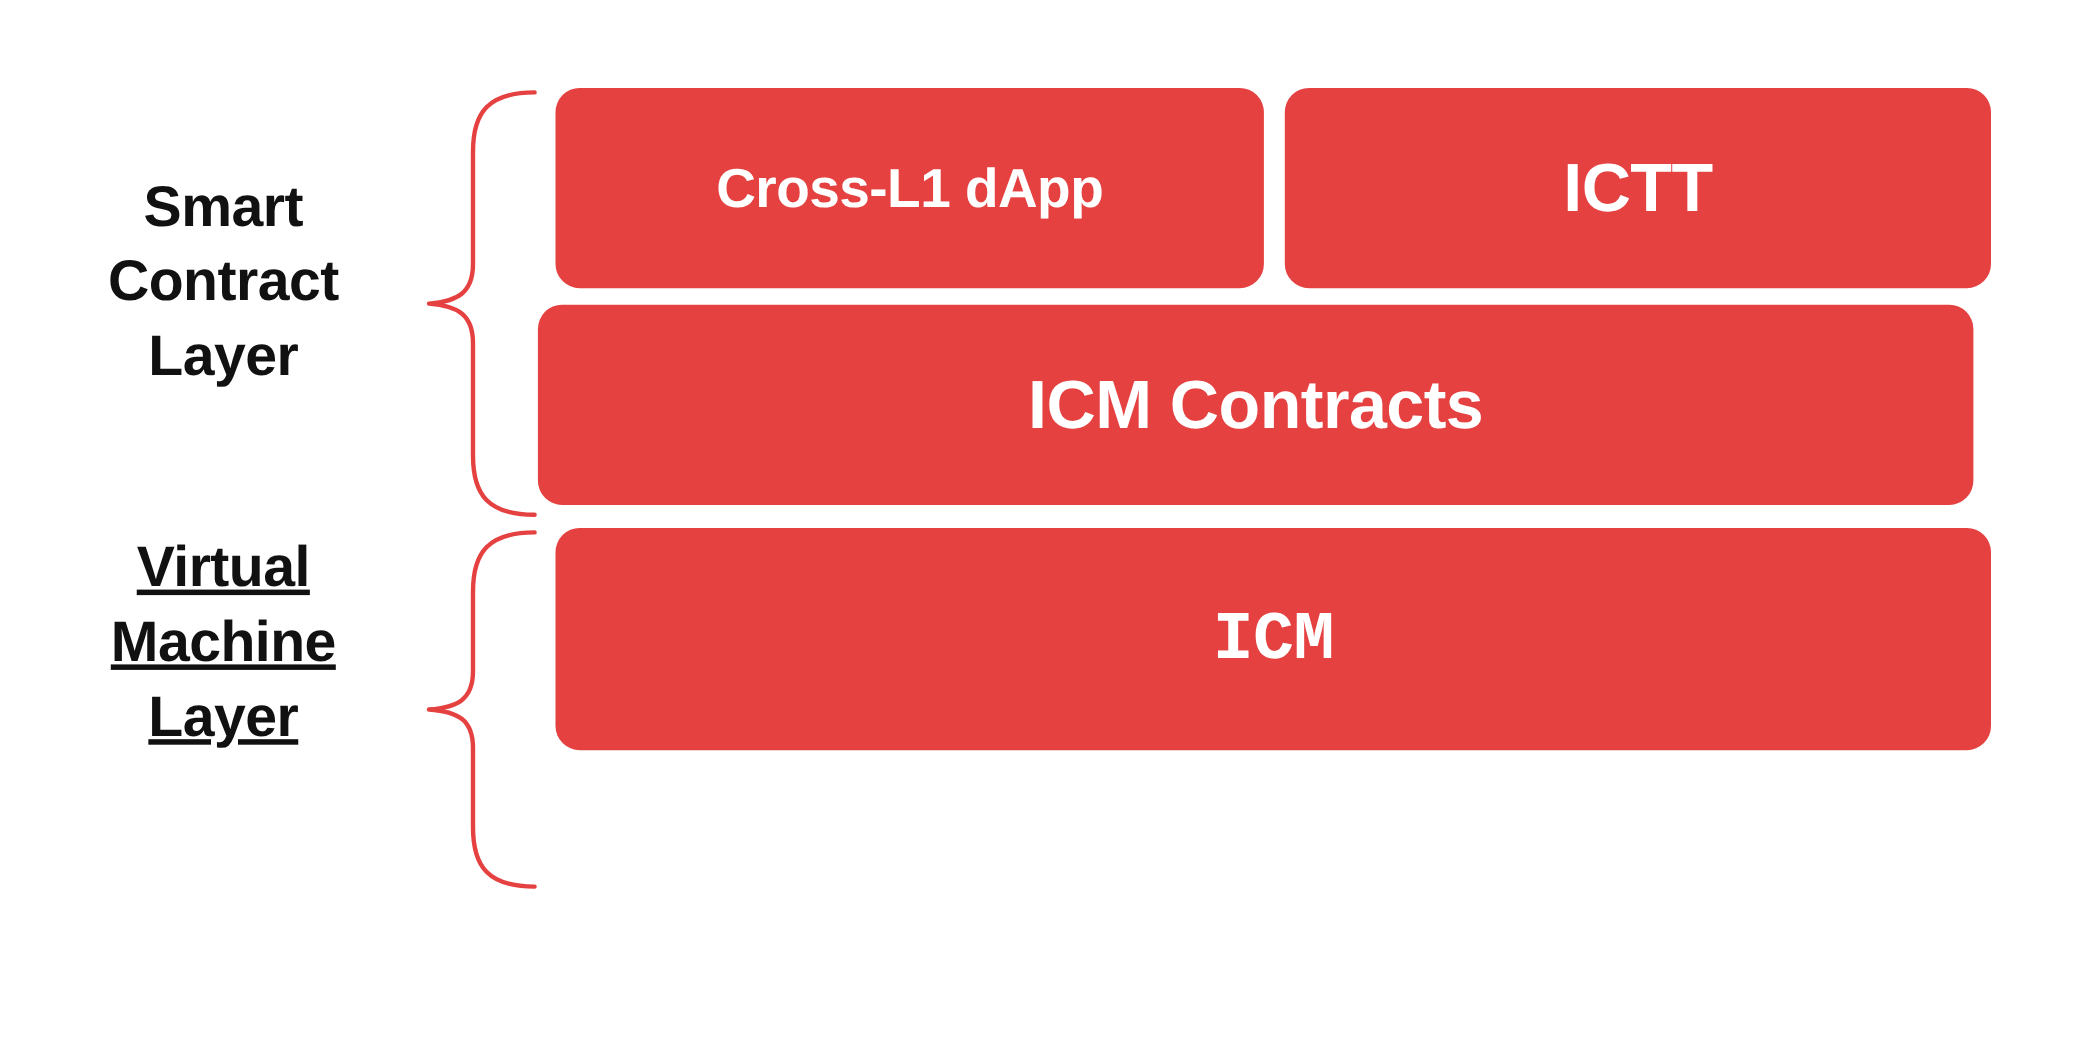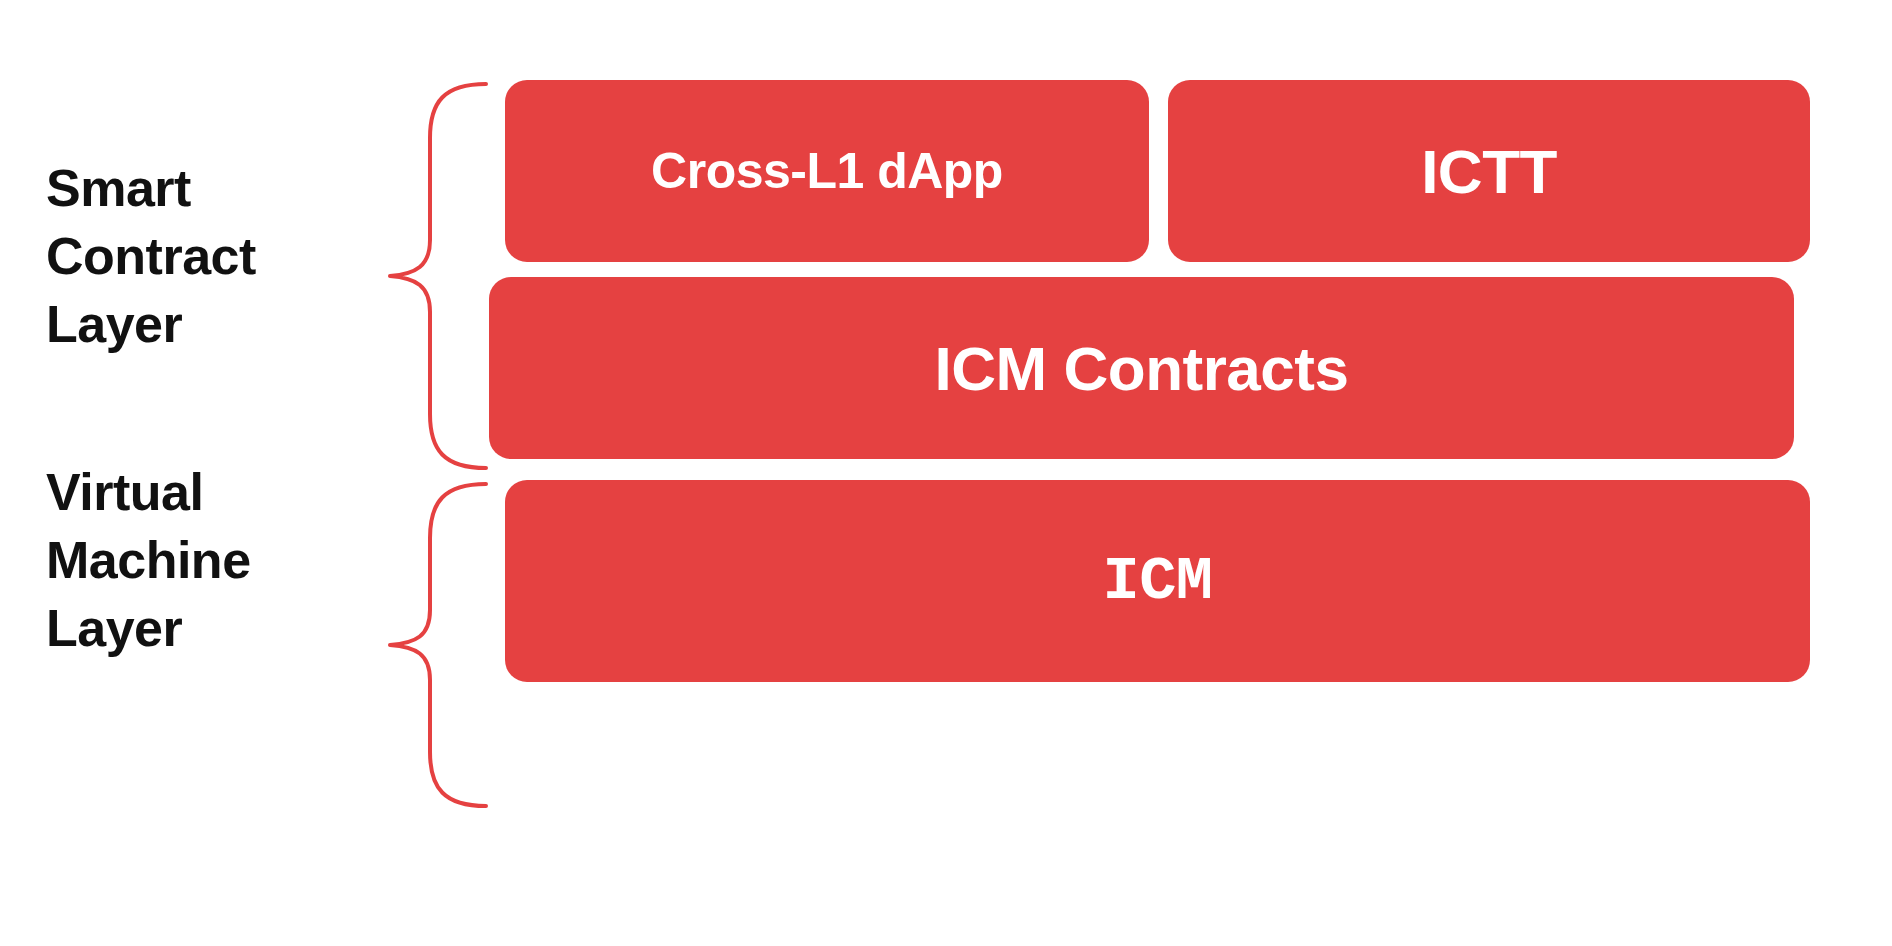--- a/index.html
+++ b/index.html
@@ -11,33 +11,33 @@
   }
   #diagram {
     position:relative;
     width:1892px; height:946px;
     background:#ffffff;
   }
 
   
   .group-label {
     position:absolute;
-    text-align:left;
+    text-align:center;
     font-weight:bold;
     color:#111111;
     letter-spacing:-0.5px;
     line-height:68px;
     font-size:52px;
     white-space:pre-line;
   }
   #label-smart-contract-layer {
     left:46px; top:154px; width:314px;
   }
   #label-virtual-machine-layer {
-    left:46px; top:458px; width:314px;
+    left:46px; top:482px; width:314px;text-decoration:underline;
   }
 
   
   .brace { position:absolute; }
   .brace svg { display:block; overflow:visible; }
 
   #brace-smart-contract-layer { left:368px; top:80px; width:130px; height:392px; }
   #brace-virtual-machine-layer { left:368px; top:480px; width:130px; height:330px; }
 
   

